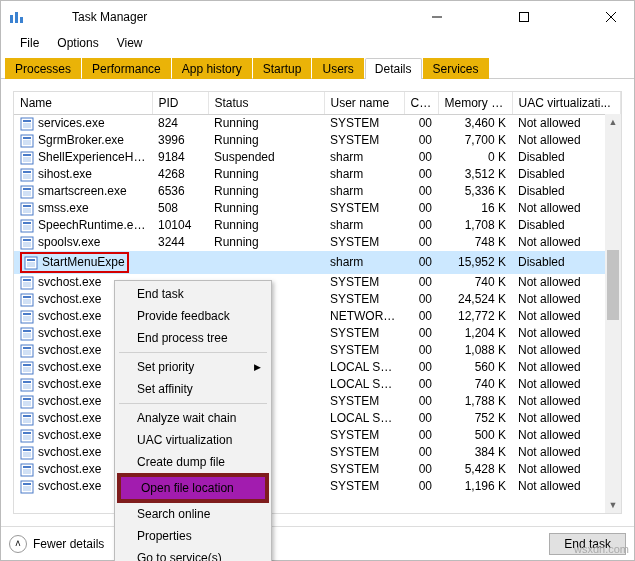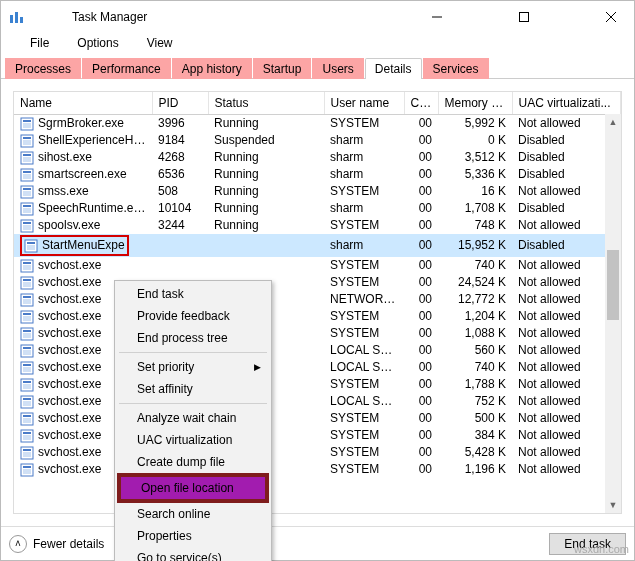--- a/index.html
+++ b/index.html
@@ -3,24 +3,24 @@
   <meta charset="utf-8">
   <style>
     * { box-sizing: border-box; font-family: "Segoe UI", Tahoma, sans-serif; }
     body { margin: 0; width: 635px; height: 561px; background: #fff; overflow: hidden; font-size: 12px; color: #000; position: relative; }
     .window { width: 100%; height: 100%; display: flex; flex-direction: column; border: 1px solid #bbb; }
     .titlebar { height: 32px; display: flex; align-items: center; padding: 0 0 0 8px; gap: 41px; }
     .titlebar .app-icon { width: 16px; height: 16px; margin-right: 6px; }
     .titlebar .title { flex: 0 0 auto; font-size: 12px; }
     .titlebar .spacer { flex: 1; }
     .sysbtn { width: 46px; height: 32px; display: flex; align-items: center; justify-content: center; }
-    .menubar { height: 20px; display: flex; align-items: center; gap: 16px; padding: 0 23px; }
+    .menubar { height: 20px; display: flex; align-items: center; gap: 6px; padding: 0 13px; }
     .menubar .menu-item { padding: 1px 6px; font-size: 12px; }
     .tabs { display: flex; border-bottom: 1px solid #ccc; padding: 4px 4px 0 4px; gap: 1px; }
-    .tab { padding: 3px 9px; font-size: 12px; border: 1px solid transparent; border-bottom: none; position: relative; top: 1px; background: #fca5a5; }
+    .tab { padding: 3px 9px; font-size: 12px; border: 1px solid transparent; border-bottom: none; position: relative; top: 1px; background: #eab308; }
     .tab.active { border-color: #ccc; background: #fff; border-top-left-radius: 2px; border-top-right-radius: 2px; }
     .table-wrap { flex: 1; overflow: hidden; border: 1px solid #ddd; margin: 12px; position: relative; }
     table { width: 100%; border-collapse: collapse; table-layout: fixed; }
     th { text-align: left; font-weight: normal; font-size: 12px; padding: 4px 6px; border-right: 1px solid #e5e5e5; border-bottom: 1px solid #d0d0d0; background: #fff; white-space: nowrap; overflow: hidden; text-overflow: ellipsis; }
     td { font-size: 12px; padding: 1px 6px; white-space: nowrap; overflow: hidden; text-overflow: ellipsis; height: 17px; }
     td.num { text-align: right; }
     .proc-icon { display: inline-block; width: 14px; height: 14px; vertical-align: middle; margin-right: 4px; }
     tr.selected td { background: #cce8ff; }
     .name-highlight { border: 2px solid #d40000; padding: 1px 2px; display: inline-block; text-align: right; }
     .context-menu { position: absolute; left: 114px; top: 280px; width: 158px; background: #f2f2f2; border: 1px solid #bcbcbc; box-shadow: 2px 2px 4px rgba(0,0,0,0.25); padding: 2px; z-index: 20; }
@@ -114,26 +114,39 @@
           <th>Memory (ac...</th>
           <th>UAC virtualizati...</th>
         </tr>
       </thead>
       <tbody id="tbody">
           <tr>
             <td><span class="proc-icon"><svg viewBox="0 0 14 14">
                   <rect x="1" y="1" width="12" height="12" fill="#fff" stroke="#4a7bc8"></rect>
                   <rect x="3" y="3" width="8" height="2" fill="#4a7bc8"></rect>
                   <rect x="3" y="6" width="8" height="5" fill="#d0e0f5"></rect>
+                </svg></span><span>services.exe</span></td>
+            <td>824</td>
+            <td>Running</td>
+            <td>SYSTEM</td>
+            <td class="num">00</td>
+            <td class="num">3,460 K</td>
+            <td>Not allowed</td>
+          </tr>
+          <tr>
+            <td><span class="proc-icon"><svg viewBox="0 0 14 14">
+                  <rect x="1" y="1" width="12" height="12" fill="#fff" stroke="#4a7bc8"></rect>
+                  <rect x="3" y="3" width="8" height="2" fill="#4a7bc8"></rect>
+                  <rect x="3" y="6" width="8" height="5" fill="#d0e0f5"></rect>
                 </svg></span><span>SgrmBroker.exe</span></td>
             <td>3996</td>
             <td>Running</td>
             <td>SYSTEM</td>
             <td class="num">00</td>
-            <td class="num">5,992 K</td>
+            <td class="num">7,700 K</td>
             <td>Not allowed</td>
           </tr>
           <tr>
             <td><span class="proc-icon"><svg viewBox="0 0 14 14">
                   <rect x="1" y="1" width="12" height="12" fill="#fff" stroke="#4a7bc8"></rect>
                   <rect x="3" y="3" width="8" height="2" fill="#4a7bc8"></rect>
                   <rect x="3" y="6" width="8" height="5" fill="#d0e0f5"></rect>
                 </svg></span><span>ShellExperienceHost....</span></td>
             <td>9184</td>
             <td>Suspended</td>

